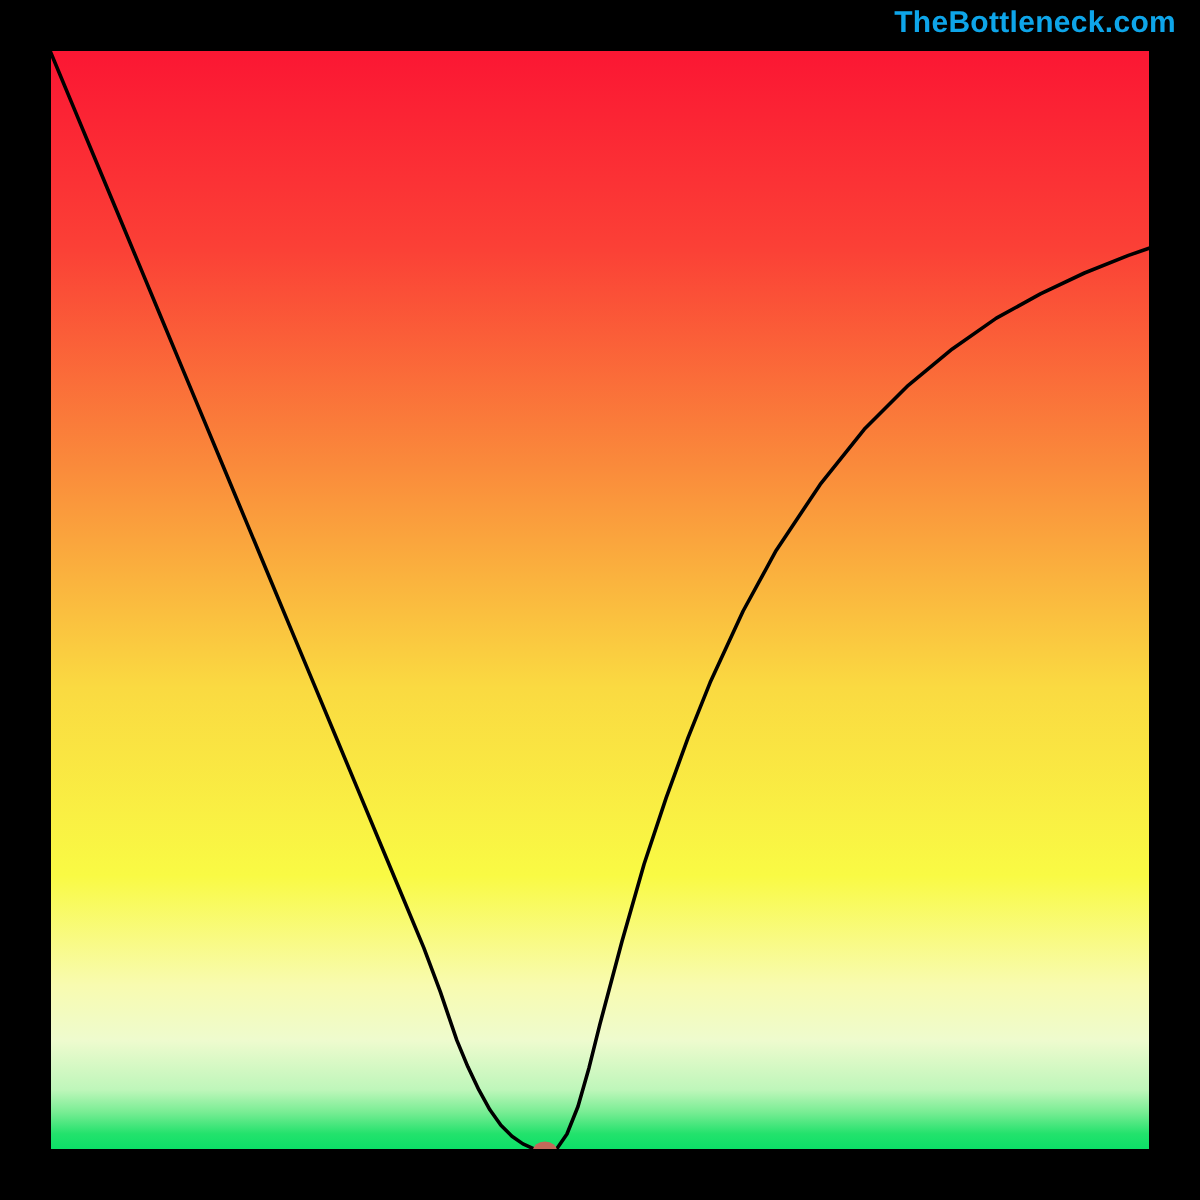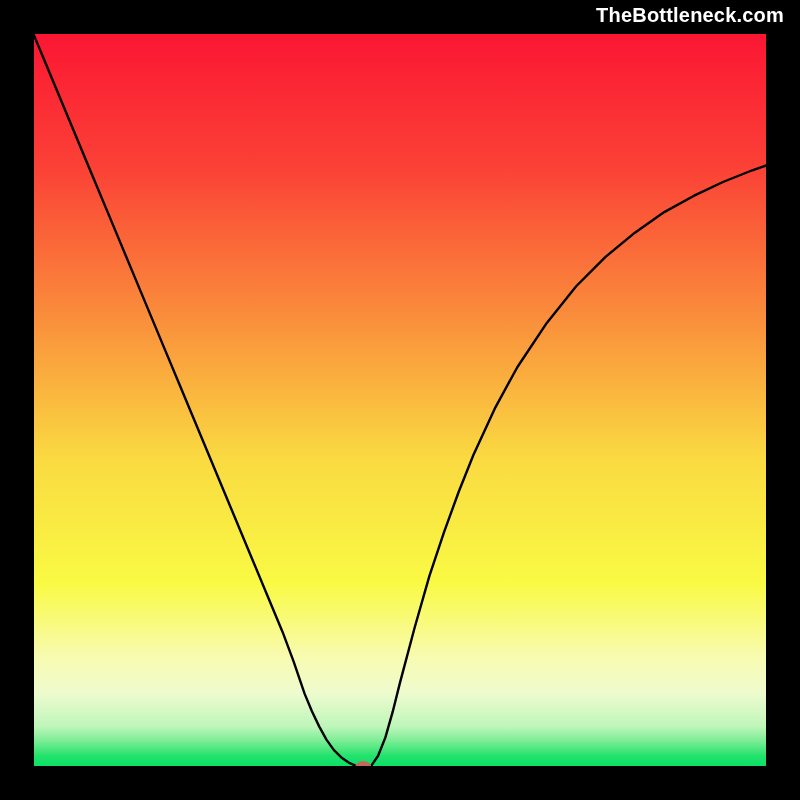--- a/index.html
+++ b/index.html
@@ -13,21 +13,21 @@
   }
   .stage {
     position: relative;
     width: 800px;
     height: 800px;
   }
   .watermark {
     position: absolute;
     top: 4px;
     right: 16px;
-    color: #ffffff;
+    color: #0ea5e9;
     font-size: 20px;
     font-weight: 600;
     letter-spacing: 0.2px;
   }
   svg {
     position: absolute;
     top: 0;
     left: 0;
   }
 </style>

